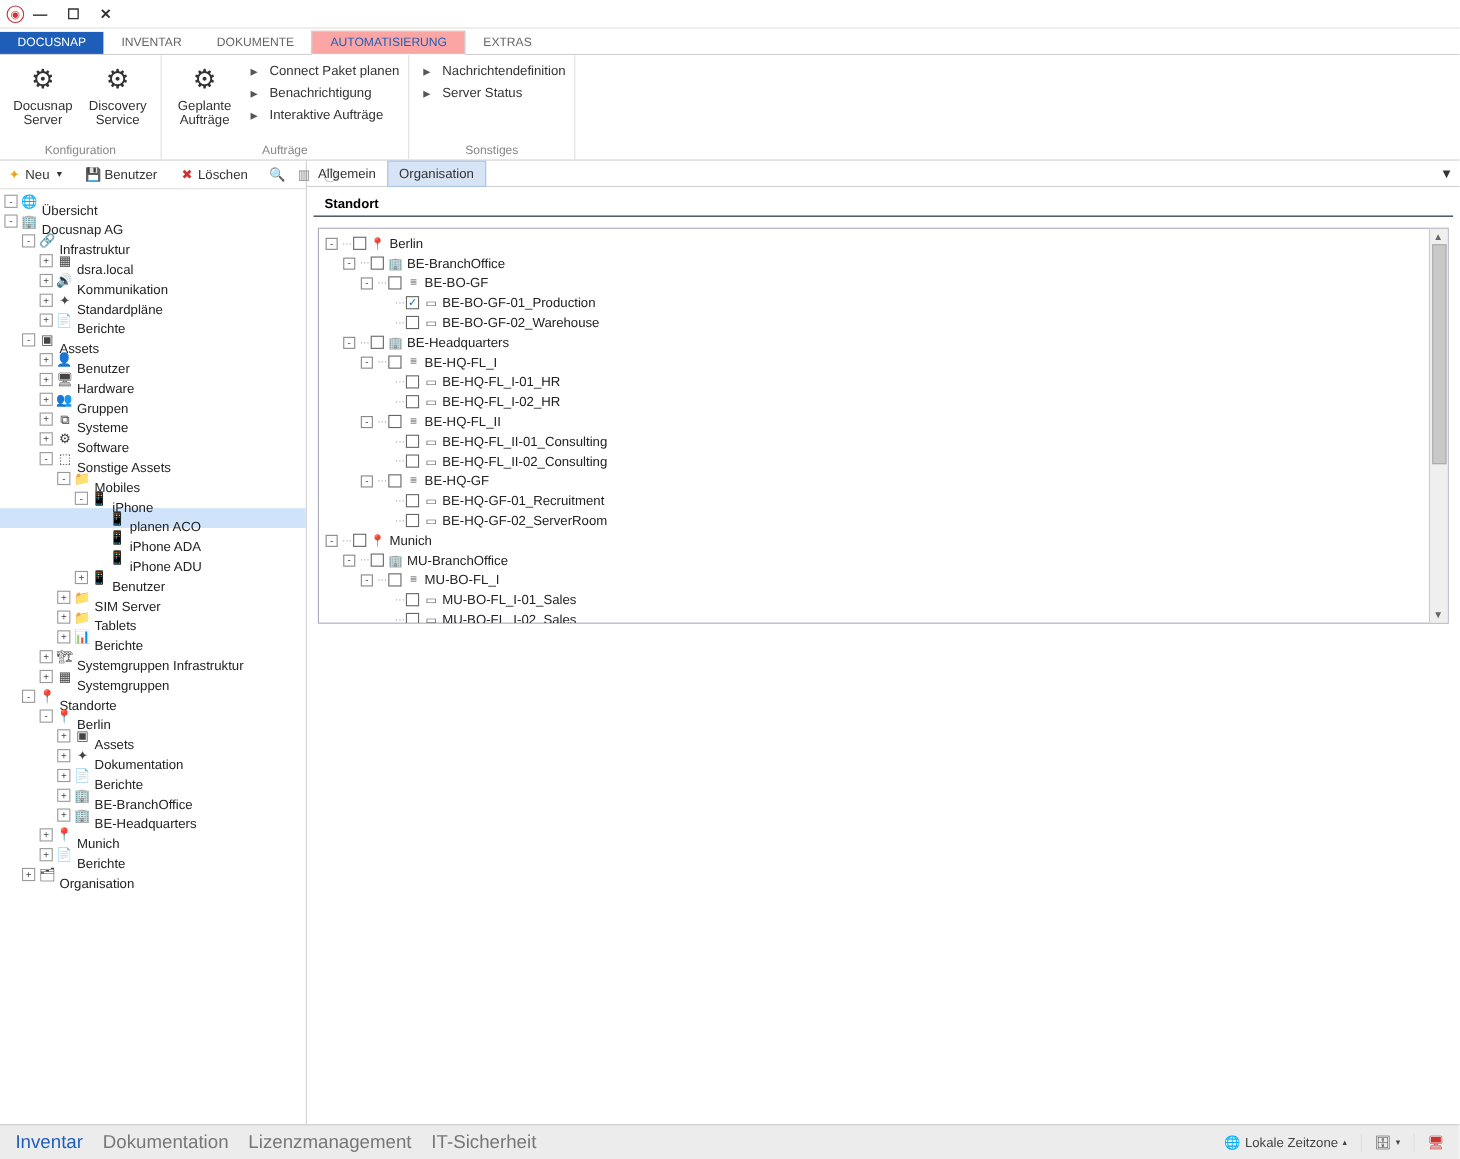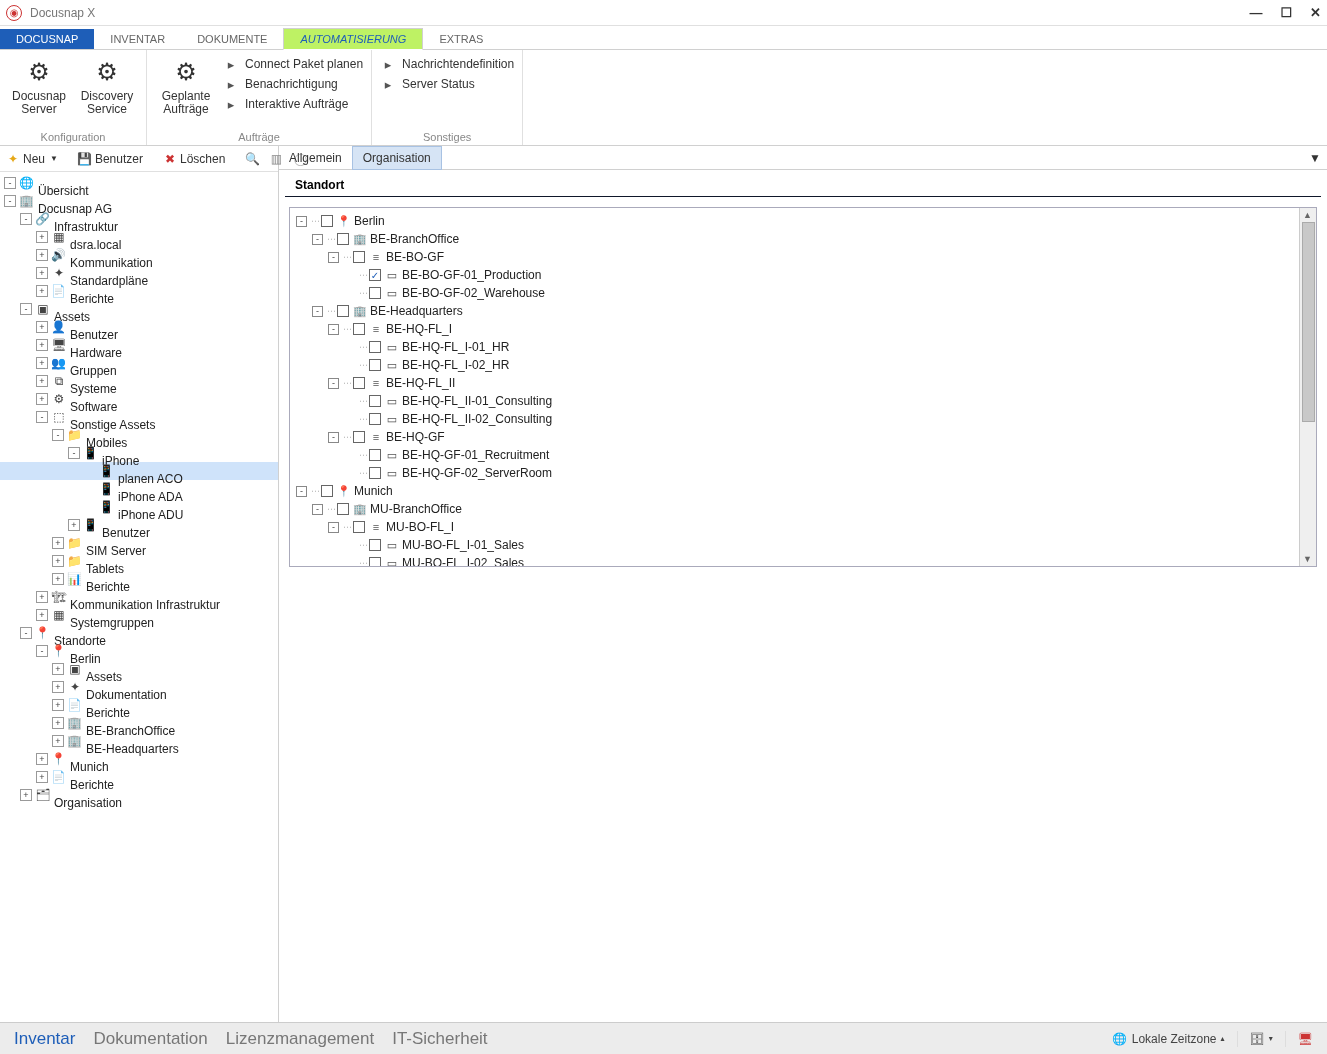--- a/index.html
+++ b/index.html
@@ -10,21 +10,21 @@
 .titlebar-icon { width: 16px; height: 16px; border-radius: 50%; border: 1px solid #c33; display: inline-flex; align-items: center; justify-content: center; margin-right: 8px; }
 .titlebar-icon::before { content: "◉"; color: #c33; font-size: 10px; }
 .titlebar-title { flex: 1; }
 .titlebar-controls { display: flex; gap: 18px; align-items: center; }
 .titlebar-controls span { cursor: pointer; color: #333; font-size: 13px; font-weight: bold; }
 
 
 .ribbon-tabs { height: 24px; display: flex; align-items: flex-end; border-bottom: 1px solid #d0d0d0; }
 .ribbon-tab { padding: 4px 16px; color: #666; cursor: pointer; text-transform: uppercase; font-size: 11px; }
 .ribbon-tab.primary { background: #1e5eb8; color: #fff; }
-.ribbon-tab.active { color: #1e5eb8; border: 1px solid #d0d0d0; border-bottom: 1px solid #fff; margin-bottom: -1px; background: #bef264; font-style: italic; }
+.ribbon-tab.active { color: #1e5eb8; border: 1px solid #d0d0d0; border-bottom: 1px solid #fff; margin-bottom: -1px; background: #fca5a5; }
 
 
 .ribbon { height: 96px; display: flex; border-bottom: 1px solid #d0d0d0; background: #fff; }
 .ribbon-group { display: flex; flex-direction: column; border-right: 1px solid #e0e0e0; padding: 4px 8px 2px; }
 .ribbon-group-content { flex: 1; display: flex; align-items: flex-start; gap: 6px; }
 .ribbon-group-label { text-align: center; color: #888; font-size: 11px; padding-top: 2px; }
 .ribbon-big-btn { display: flex; flex-direction: column; align-items: center; width: 62px; cursor: pointer; padding-top: 2px; }
 .ribbon-big-btn .icon { width: 32px; height: 32px; display: flex; align-items: center; justify-content: center; font-size: 24px; color: #333; }
 .ribbon-big-btn .label { text-align: center; line-height: 13px; margin-top: 2px; color: #333; }
 .ribbon-small-list { display: flex; flex-direction: column; gap: 4px; padding-top: 2px; }
@@ -84,21 +84,20 @@
 .bottombar .nav-item.active { color: #1e5eb8; }
 .bottombar .spacer { flex: 1; }
 .bottombar .status { display: flex; align-items: center; gap: 12px; font-size: 11px; color: #444; }
 .status-item { display: flex; align-items: center; gap: 4px; }
 </style>
 </head>
 <body>
 
 <div class="titlebar">
   <span class="titlebar-icon"></span>
-  <span class="titlebar-title">Docusnap X</span>
   <div class="titlebar-controls">
     <span>—</span>
     <span>☐</span>
     <span>✕</span>
   </div>
 </div>
 
 <div class="ribbon-tabs">
   <div class="ribbon-tab primary">Docusnap</div>
   <div id="ribbon-tabs-rest" style="display: contents;"><div class="ribbon-tab">INVENTAR</div><div class="ribbon-tab">DOKUMENTE</div><div class="ribbon-tab active">AUTOMATISIERUNG</div><div class="ribbon-tab">EXTRAS</div></div>
@@ -300,21 +299,21 @@
           <span class="tree-label">Tablets</span>
         </div>
         <div class="tree-row" style="padding-left: 52px;">
           <span class="tree-toggle">+</span>
           <span class="tree-icon">📊</span>
           <span class="tree-label">Berichte</span>
         </div>
         <div class="tree-row" style="padding-left: 36px;">
           <span class="tree-toggle">+</span>
           <span class="tree-icon">🏗</span>
-          <span class="tree-label">Kommunikation Infrastruktur</span>
+          <span class="tree-label">Systemgruppen Infrastruktur</span>
         </div>
         <div class="tree-row" style="padding-left: 36px;">
           <span class="tree-toggle">+</span>
           <span class="tree-icon">▦</span>
           <span class="tree-label">Systemgruppen</span>
         </div>
         <div class="tree-row" style="padding-left: 20px;">
           <span class="tree-toggle">-</span>
           <span class="tree-icon">📍</span>
           <span class="tree-label">Standorte</span>

